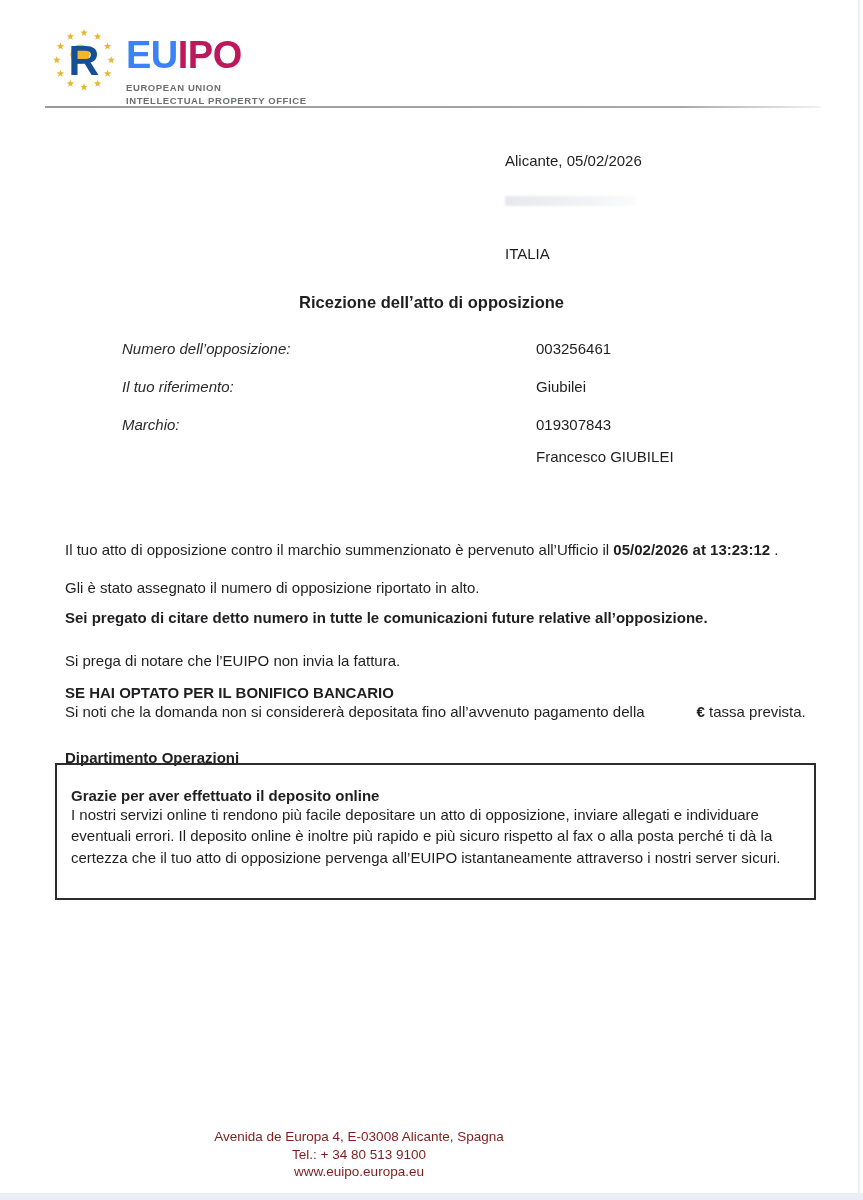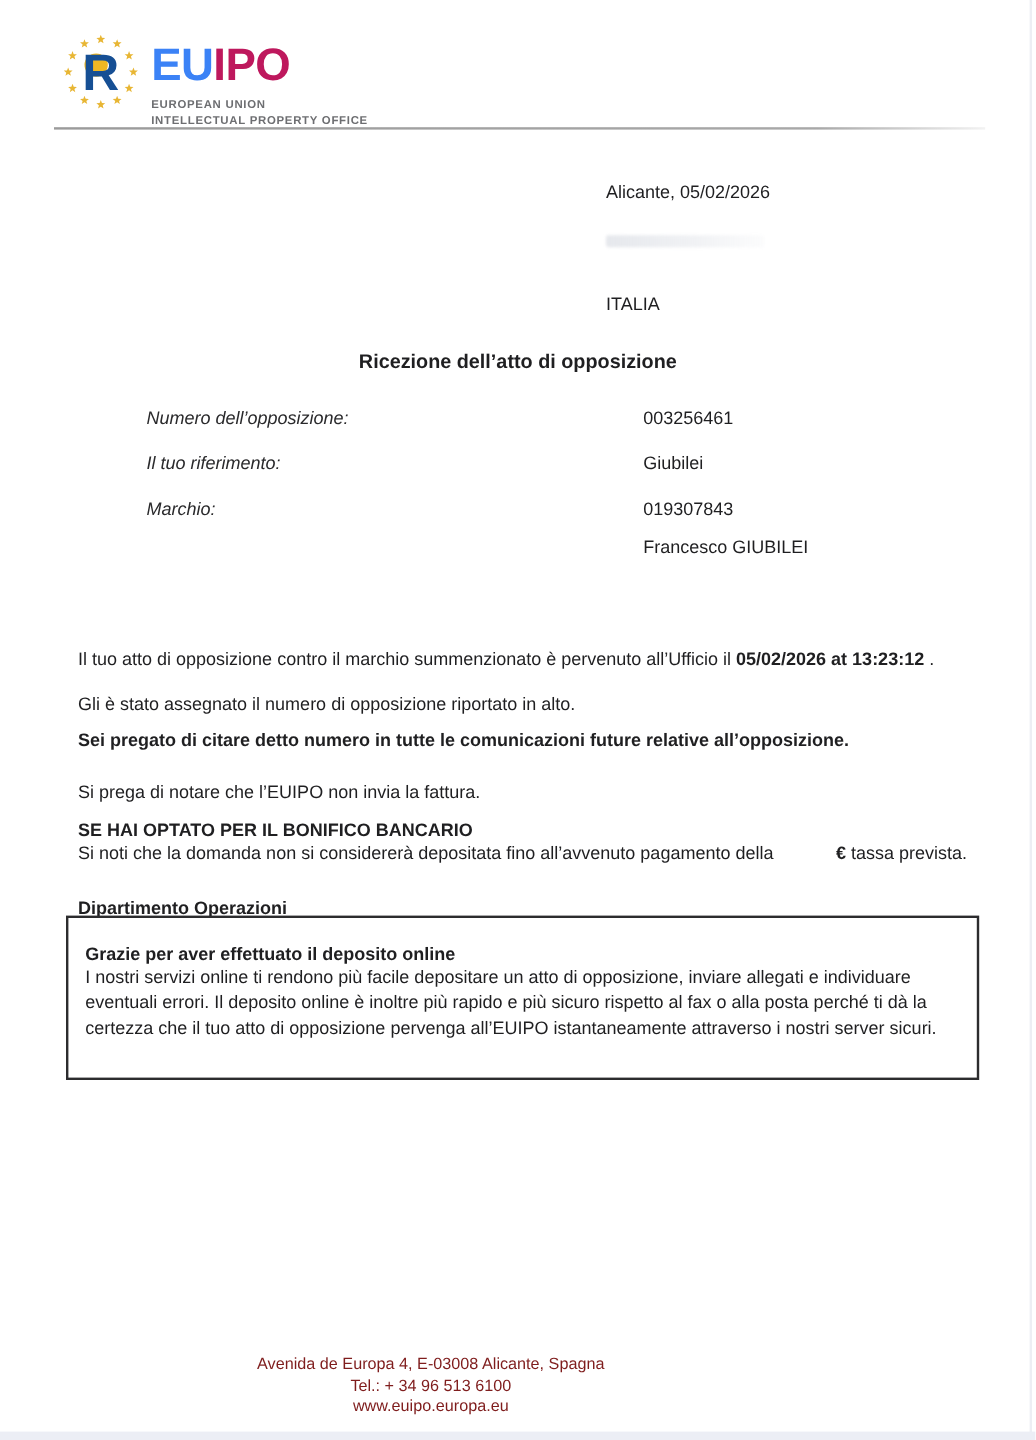--- a/index.html
+++ b/index.html
@@ -145,15 +145,15 @@
 <div class="para bank-body"><span>Si noti che la domanda non si considererà depositata fino all’avvenuto pagamento della</span><span class="gap-spacer"></span><span class="bold">€</span><span> tassa prevista.</span></div>
 <div class="para signoff">Dipartimento Operazioni</div>
 
 <div class="info-box">
   <div class="info-box-heading">Grazie per aver effettuato il deposito online</div>
   <div class="info-box-body">I nostri servizi online ti rendono più facile depositare un atto di opposizione, inviare allegati e individuare eventuali errori. Il deposito online è inoltre più rapido e più sicuro rispetto al fax o alla posta perché ti dà la certezza che il tuo atto di opposizione pervenga all’EUIPO istantaneamente attraverso i nostri server sicuri.</div>
 </div>
 
 <div class="footer">
   <div>Avenida de Europa 4, E-03008 Alicante, Spagna</div>
-  <div>Tel.: + 34 96 513 6100</div>
+  <div>Tel.: + 34 80 513 9100</div>
   <div>www.euipo.europa.eu</div>
 </div>
 
 </body></html>

